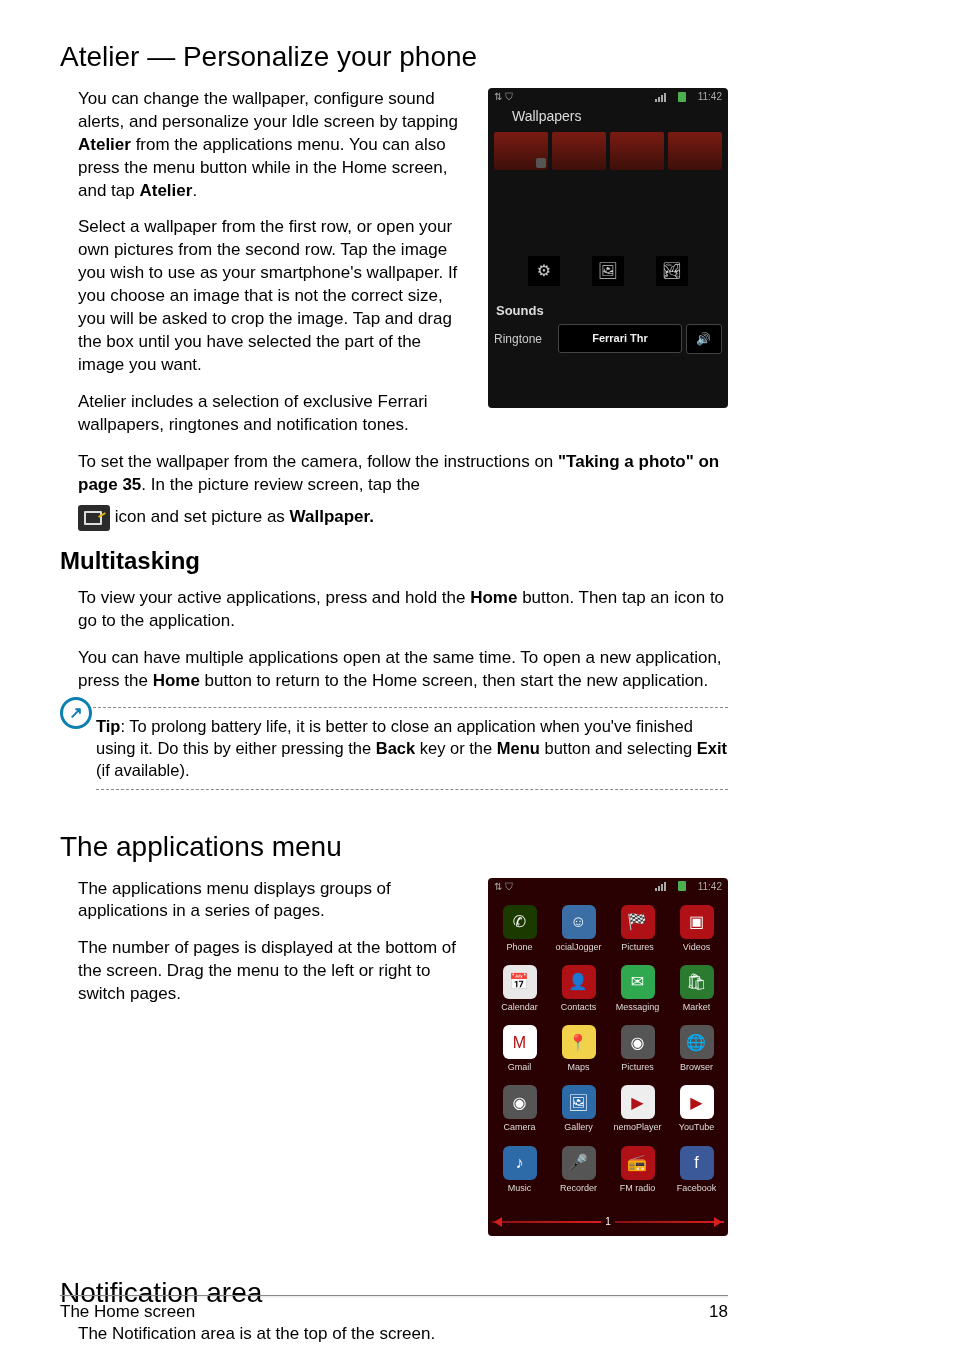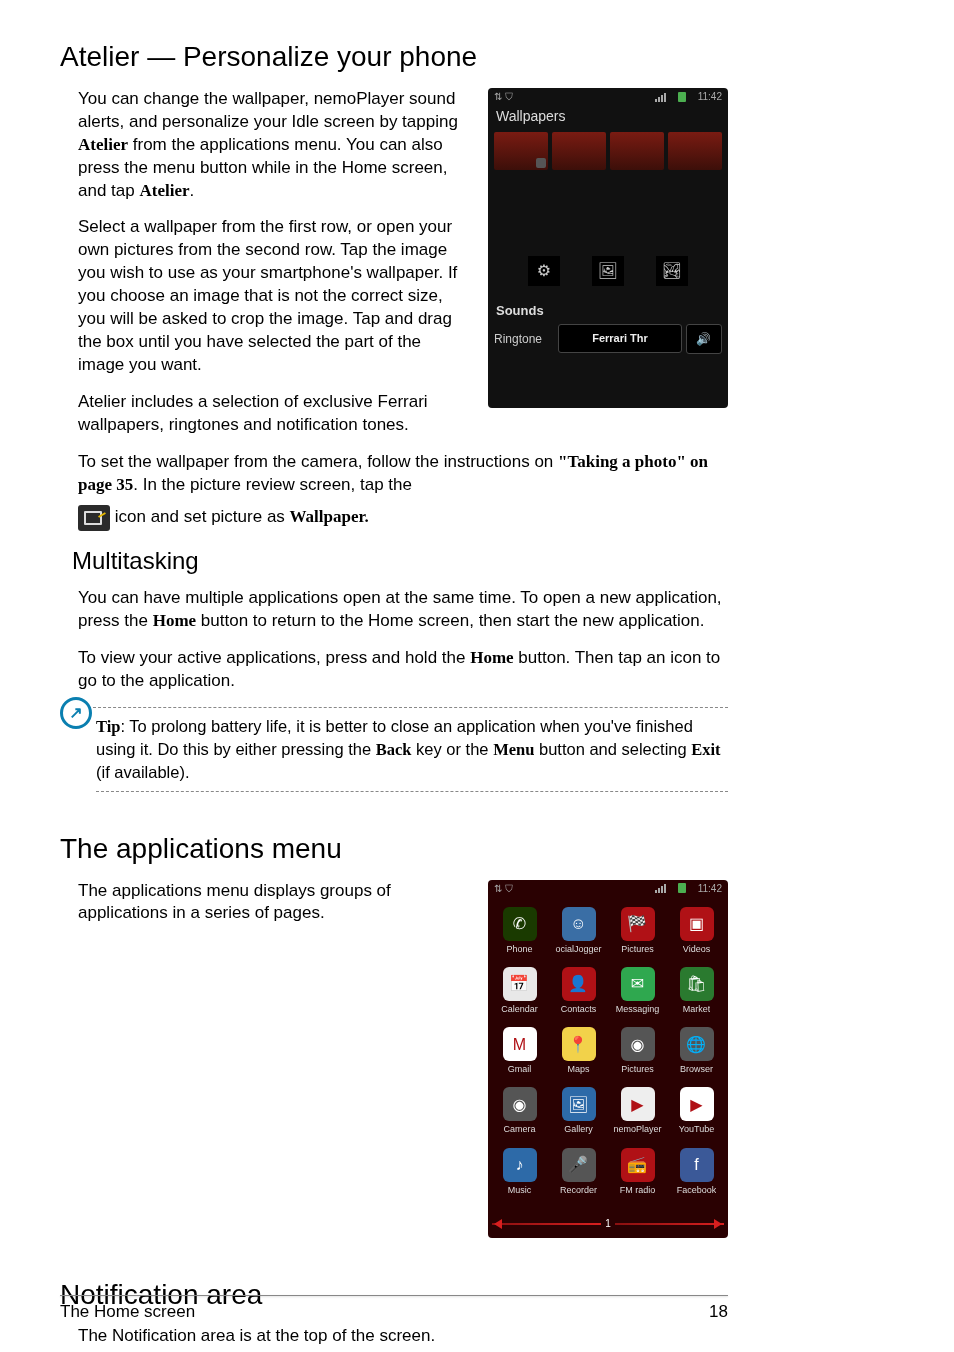--- a/index.html
+++ b/index.html
@@ -18,22 +18,22 @@
     padding: 38px 60px 30px 60px;
     position: relative;
   }
   h1 {
     font-size: 28px;
     font-weight: normal;
     margin: 0 0 12px 0;
   }
   h2 {
     font-size: 24px;
-    font-weight: normal;
-    margin: 14px 0 10px 12px;
+    font-weight: bold;
+    margin: 14px 0 10px 0;
   }
   h1.sec { margin-top: 38px; }
   .col-wrap {
     overflow: hidden;
   }
   .right-img {
     float: right;
     width: 240px;
     height: 320px;
     margin-left: 18px;
@@ -66,21 +66,21 @@
     color:#aaa;
   }
   .statusbar .right { display:flex; gap:12px; align-items:center;}
   .batt { width:8px; height:10px; background:#4caf50; display:inline-block; border-radius:1px;}
   .sigbar { display:inline-flex; align-items:flex-end; gap:1px; height:10px;}
   .sigbar span{ width:2px; background:#aaa; display:inline-block;}
   .sigbar span:nth-child(1){height:3px}
   .sigbar span:nth-child(2){height:5px}
   .sigbar span:nth-child(3){height:7px}
   .sigbar span:nth-child(4){height:9px}
-  .wp-title { font-size:14px; color:#ddd; padding: 2px 8px 6px 8px; font-weight:500;}
+  .wp-title { font-size:14px; color:#ddd; padding: 2px 8px 6px 24px; font-weight:500;}
   .wp-grid { display:flex; gap:4px; padding: 0 6px;}
   .wp-thumb { flex:1; height:38px; background: linear-gradient(#7a1b12,#3c0f09); border-radius:2px; position:relative; overflow:hidden;}
   .wp-thumb.sel::after{content:"";position:absolute;right:2px;bottom:2px;width:10px;height:10px;background:#555;border-radius:2px;}
   .keyrow { display:flex; justify-content:space-around; padding: 6px 24px; margin-top: 80px;}
   .keybtn { width:32px; height:30px; background:#000; color:#ccc; display:flex; align-items:center; justify-content:center; font-size:16px;}
   .sounds-title { font-size:13px; color:#ddd; font-weight:bold; padding: 10px 8px 4px 8px;}
   .sounds-row { display:flex; align-items:center; justify-content:space-between; padding: 0 6px 6px 6px;}
   .sounds-row .lbl{ font-size:12px; color:#ccc; width:60px;}
   .ferrari-btn { background:#000; border:1px solid #444; border-radius:3px; color:#eee; font-size:11px; font-weight:bold; padding:6px 6px; flex:1; margin: 0 4px; text-align:center;}
   .speaker-btn { width:34px; height:28px; background:#000; border:1px solid #444; border-radius:3px; color:#eee; display:flex; align-items:center; justify-content:center; font-size:12px;}
@@ -152,21 +152,21 @@
     display:flex; justify-content:space-between;
     font-size:17px;
     text-align:right;
   }
   .footer-line{
     position:absolute;
     left:60px; right:60px; bottom:56px;
     height:1px; background:#888;
     box-shadow: 0 1px 2px rgba(0,0,0,0.15);
   }
-  b { font-weight:bold;font-family:Liberation Serif, serif; }
+  b { font-weight:bold; }
   .pad18 { padding-left:18px; }
 
 </style>
 </head>
 <body>
 <div class="page">
 
 <h1>Atelier — Personalize your phone</h1>
 
 <div class="col-wrap">
@@ -199,40 +199,40 @@
     </div>
     <div class="sounds-title">Sounds</div>
     <div class="sounds-row">
       <span class="lbl">Ringtone</span>
       <span class="ferrari-btn">Ferrari Thr</span>
       <span class="speaker-btn">🔊</span>
     </div>
   </div>
 
   <p class="body">
-    <span>You can change the wallpaper, nemoPlayer sound alerts, and personalize your Idle screen by tapping </span><b>Atelier</b><span> from the applications menu. You can also press the menu button while in the Home screen, and tap </span><b>Atelier</b><span>.</span>
+    <span>You can change the wallpaper, configure sound alerts, and personalize your Idle screen by tapping </span><b>Atelier</b><span> from the applications menu. You can also press the menu button while in the Home screen, and tap </span><b>Atelier</b><span>.</span>
   </p>
   <p class="body">Select a wallpaper from the first row, or open your own pictures from the second row. Tap the image you wish to use as your smartphone's wallpaper. If you choose an image that is not the correct size, you will be asked to crop the image. Tap and drag the box until you have selected the part of the image you want.</p>
   <p class="body">Atelier includes a selection of exclusive Ferrari wallpapers, ringtones and notification tones.</p>
 </div>
 
 <p class="body">
   <span>To set the wallpaper from the camera, follow the instructions on </span><b>"Taking a photo" on page 35</b><span>. In the picture review screen, tap the </span>
 </p>
 <p class="body" style="margin-top:-6px">
   <span class="tool-icon"></span>
   <span> icon and set picture as </span><b>Wallpaper.</b>
 </p>
 
 <h2>Multitasking</h2>
 <p class="body">
-  <span>You can have multiple applications open at the same time. To open a new application, press the </span><b>Home</b><span> button to return to the Home screen, then start the new application.</span>
+  <span>To view your active applications, press and hold the </span><b>Home</b><span> button. Then tap an icon to go to the application.</span>
 </p>
 <p class="body">
-  <span>To view your active applications, press and hold the </span><b>Home</b><span> button. Then tap an icon to go to the application.</span>
+  <span>You can have multiple applications open at the same time. To open a new application, press the </span><b>Home</b><span> button to return to the Home screen, then start the new application.</span>
 </p>
 
 <div class="tip-box">
   <div class="tip-icon"></div>
   <div class="hr first"></div>
   <div class="tip-text">
     <b>Tip</b><span>: To prolong battery life, it is better to close an application when you've finished using it. Do this by either pressing the </span><b>Back</b><span> key or the </span><b>Menu</b><span> button and selecting </span><b>Exit</b><span> (if available).</span>
   </div>
   <div class="hr"></div>
 </div>
@@ -338,20 +338,21 @@
           </div>
         </div>
     <div class="pager">
       <span class="num">1</span>
     </div>
     <div class="lar l"></div>
     <div class="lar r"></div>
   </div>
 
   <p class="body">The applications menu displays groups of applications in a series of pages.</p>
+  <p class="body">The number of pages is displayed at the bottom of the screen. Drag the menu to the left or right to switch pages.</p>
 </div>
 
 <h1 class="sec">Notification area</h1>
 <p class="body" style="margin-bottom:6px">The Notification area is at the top of the screen.</p>
 
 <div class="pad18">
 <div class="notif-bar">
   <div class="notif-left">
     <span class="nicon">📷</span>
     <span class="nicon">⇅</span>

